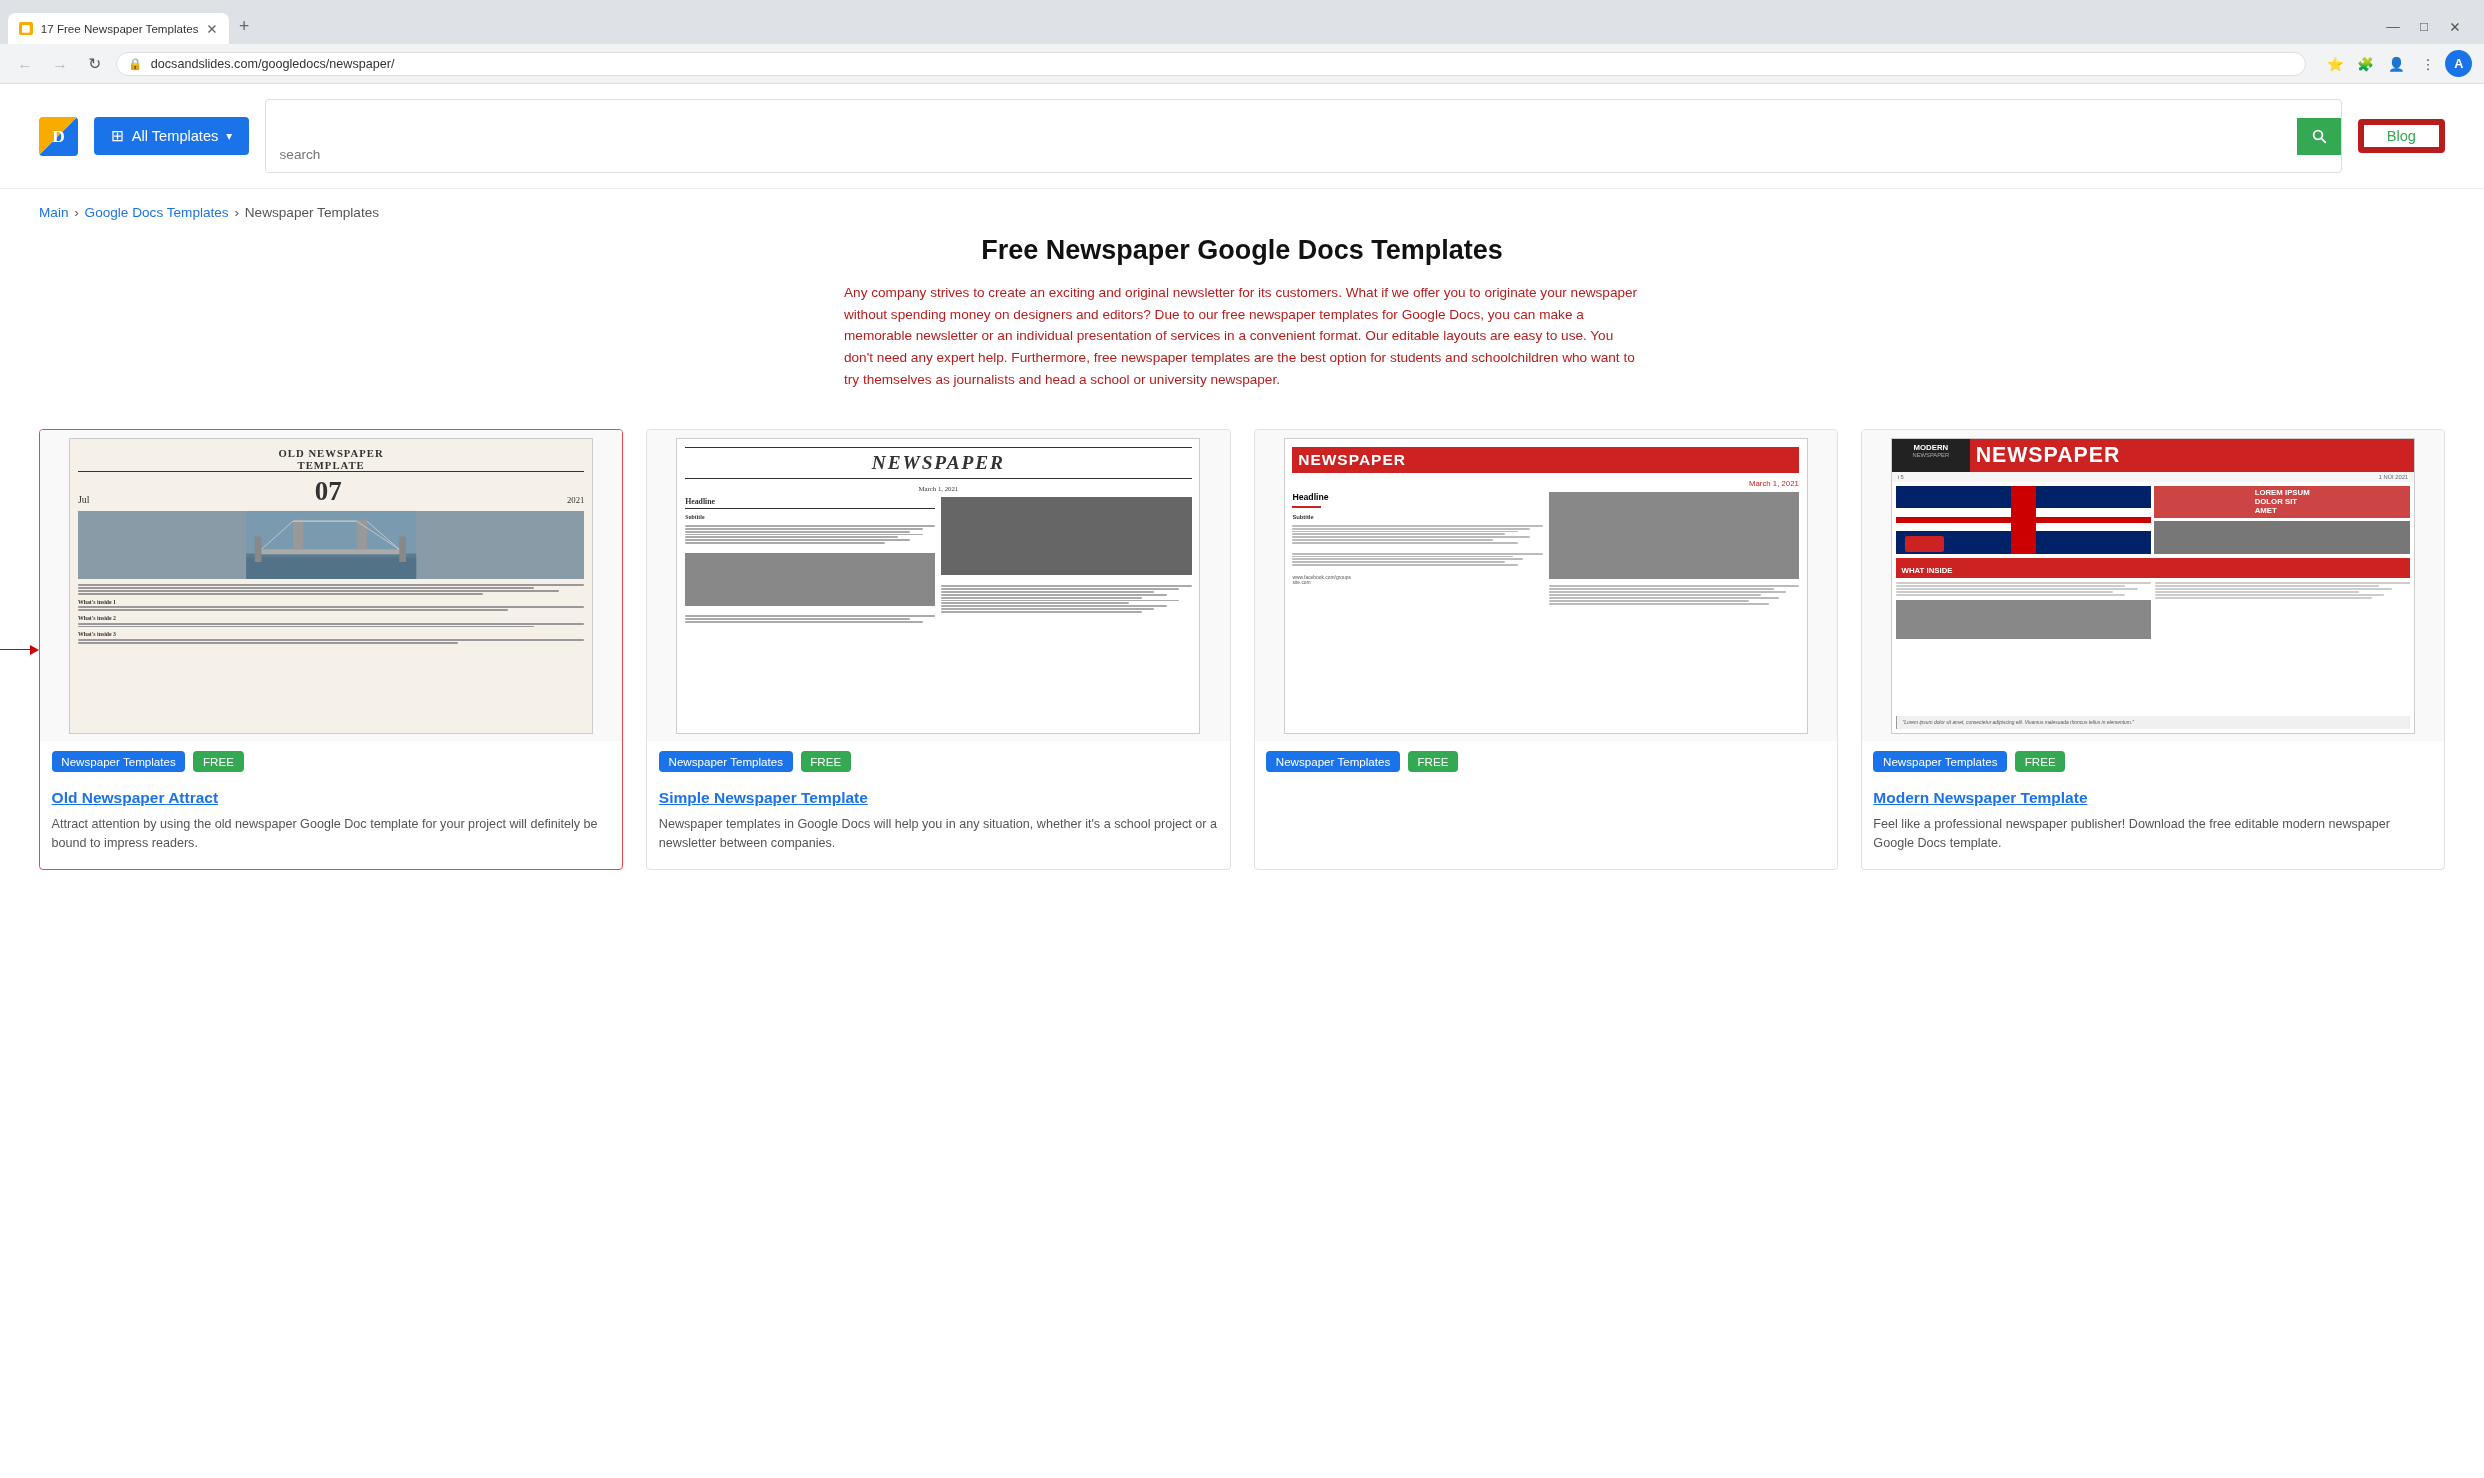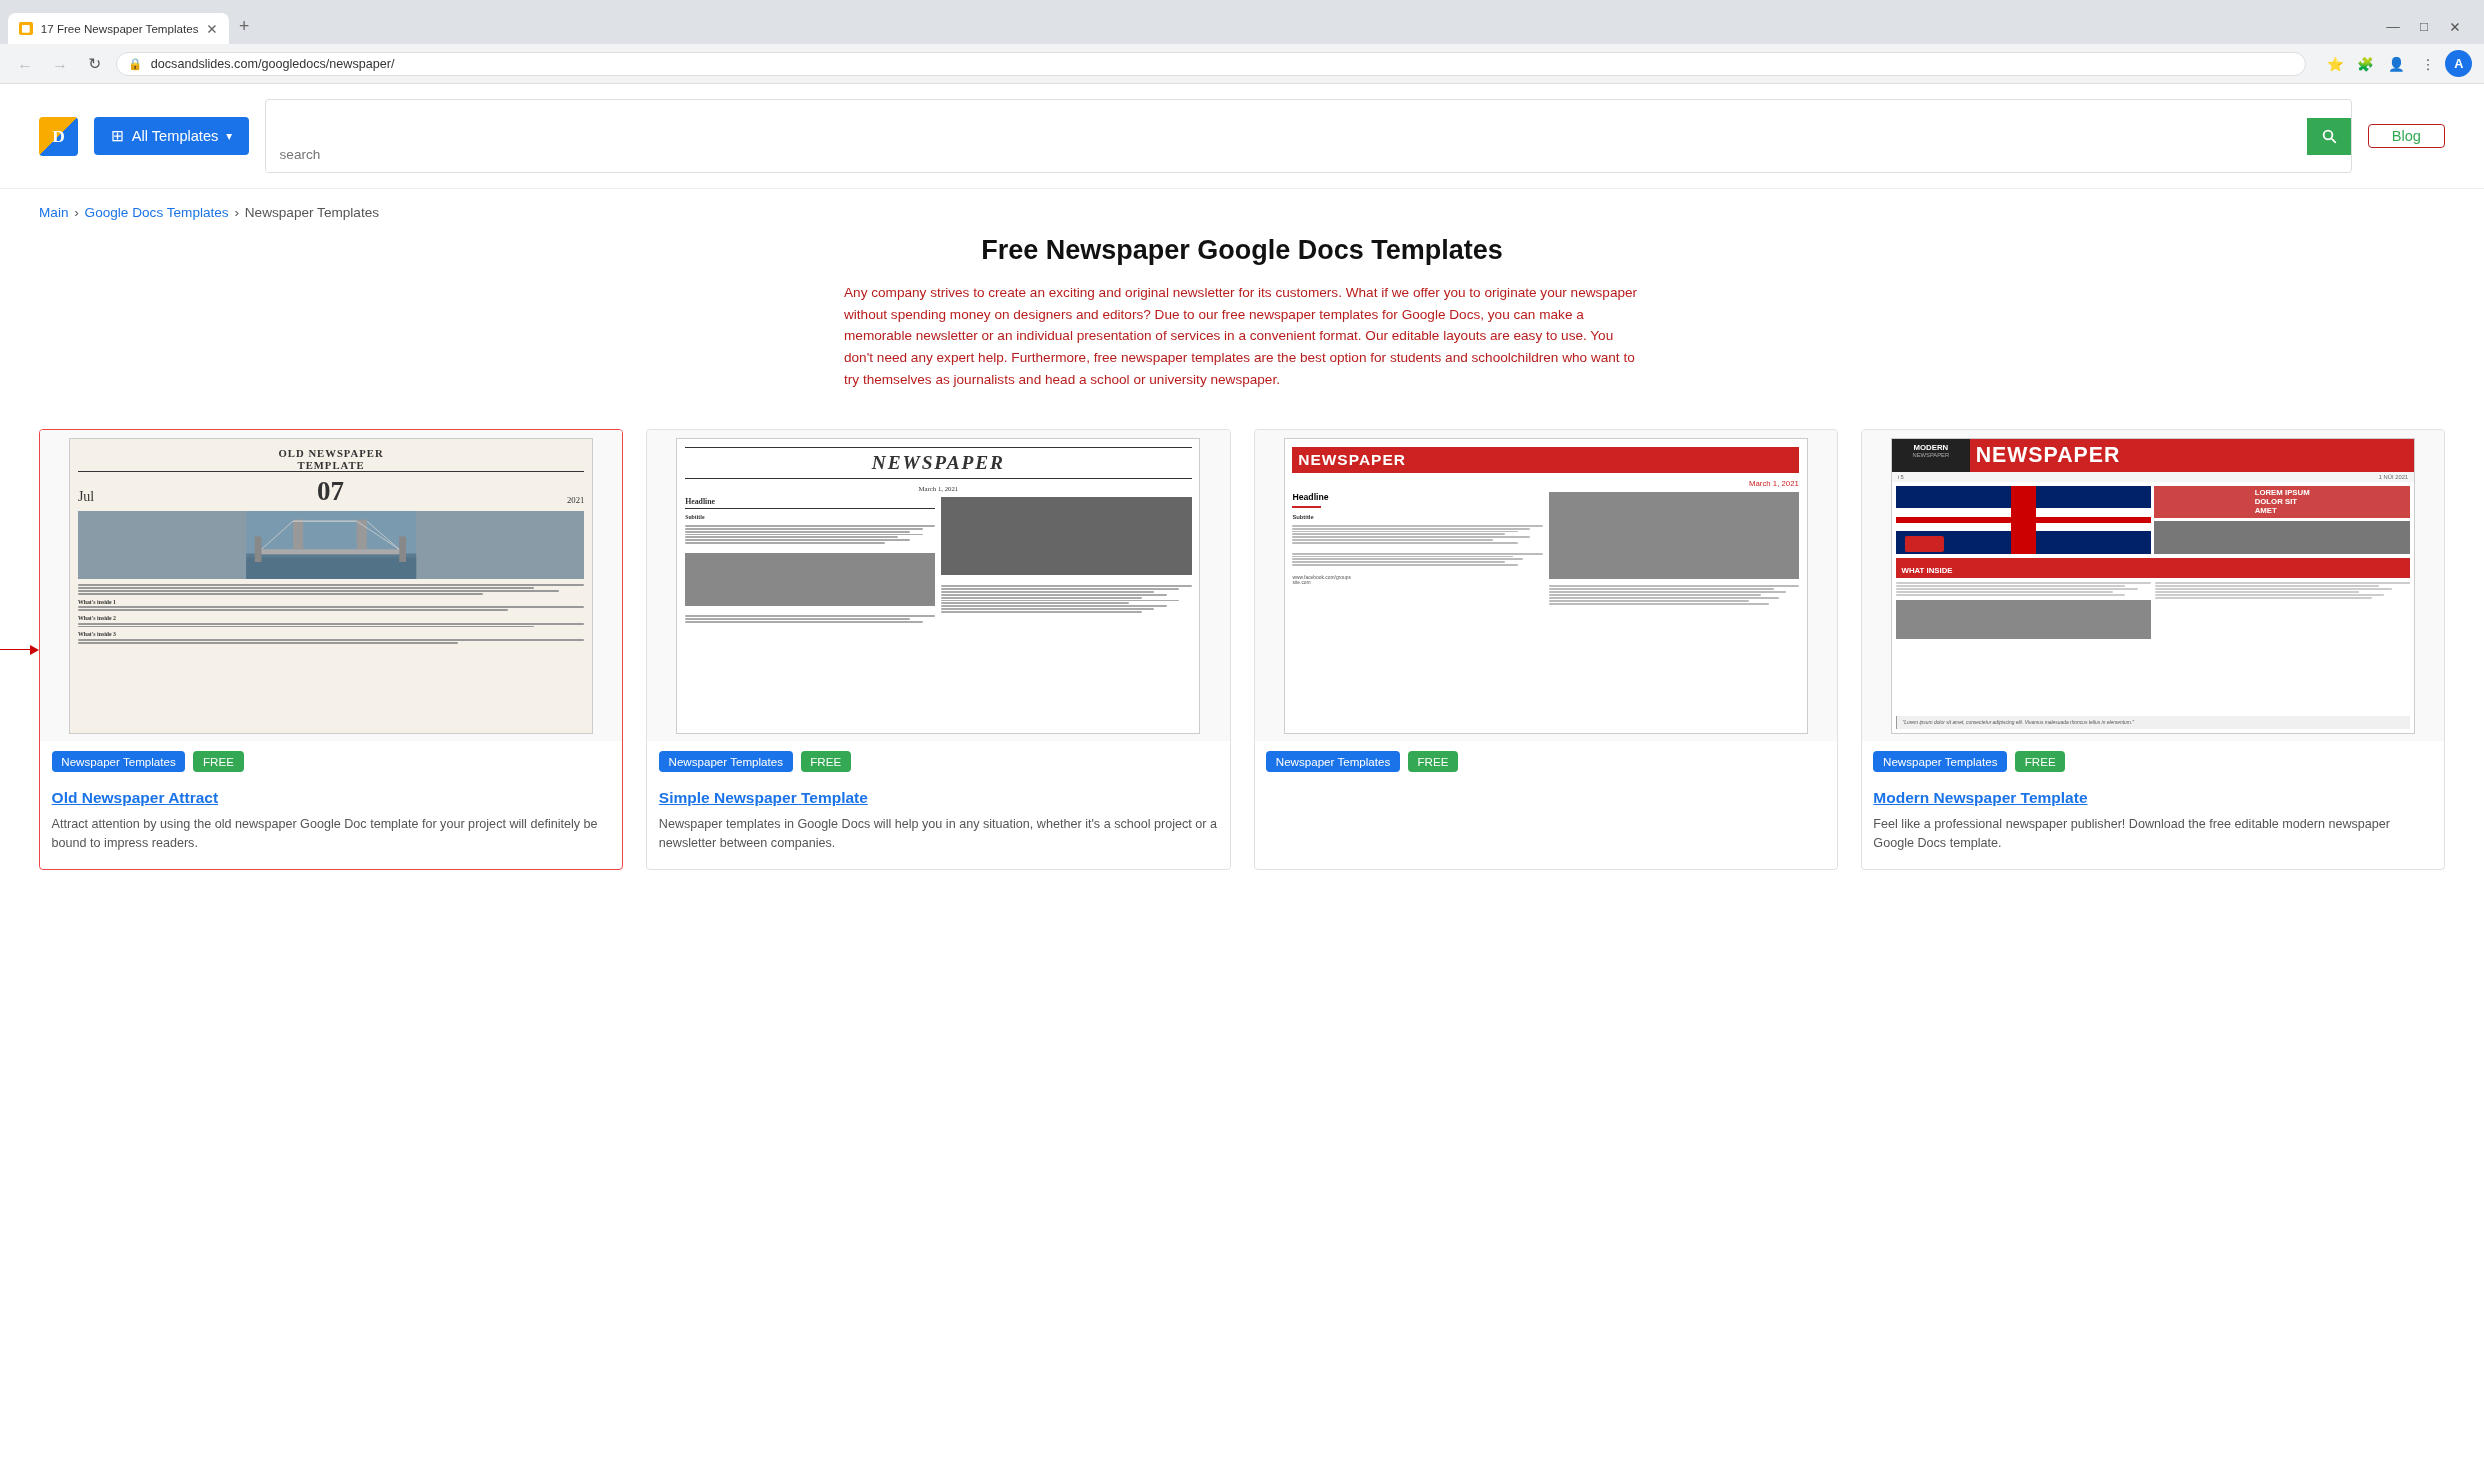--- a/index.html
+++ b/index.html
@@ -29,21 +29,21 @@
     .logo { display: flex; align-items: center; gap: 3.9px; }
     .logo-icon { width: 39px; height: 39px; background: linear-gradient(135deg, #f9ab00 50%, #1a73e8 50%); border-radius: 3.9px; display: flex; align-items: center; justify-content: center; }
     .logo-icon span { color: #fff; font-size: 19.4px; font-weight: bold; }
     .all-templates-btn { display: flex; align-items: center; gap: 7.8px; background: #1a73e8; color: #fff; border: none; border-radius: 3.9px; padding: 9.7px 17.5px; font-size: 14.6px; font-weight: 500; cursor: pointer; }
     .all-templates-btn .icon { font-size: 15.5px; }
     .all-templates-btn .chevron { font-size: 11.6px; }
     .search-bar { flex: 1; display: flex; align-items: center; border: 1px solid #ddd; border-radius: 3.9px; overflow: hidden; }
     .search-input { flex: 1; border: none; outline: none; padding: 9.7px 13.6px; font-size: 13.6px; color: #8b5cf6; margin-top: 37px; }
     .search-btn { background: #34a853; border: none; padding: 9.7px 13.6px; cursor: pointer; display: flex; align-items: center; }
     .search-btn svg { width: 17.5px; height: 17.5px; fill: #fff; }
-    .blog-btn { border: 1px solid #b91c1c; border-radius: 3.9px; padding: 3px 23px; font-size: 14.6px; color: #34a853; background: #fff; cursor: pointer; font-weight: 500; }
+    .blog-btn { border: 6px solid #b91c1c; border-radius: 3.9px; padding: 3px 23px; font-size: 14.6px; color: #34a853; background: #fff; cursor: pointer; font-weight: 500; }
 
     
     .breadcrumb { display: flex; align-items: center; gap: 5.8px; padding: 15.5px 39px 7.8px; font-size: 13.6px; }
     .breadcrumb a { color: #1a73e8; text-decoration: none; }
     .breadcrumb .sep { color: #555; }
     .breadcrumb .current { color: #555; }
 
     
     .page-title-section { padding: 7.8px 39px 19.4px; }
     .page-title-section h1 { text-align: center; font-size: 27px; font-weight: bold; color: #111; margin-bottom: 15.5px; }
@@ -53,21 +53,21 @@
     .template-grid { display: grid; grid-template-columns: repeat(4, 1fr); gap: 23px; padding: 19.4px 39px 39px; }
     .template-card { border: 1px solid #e0e0e0; border-radius: 3.9px; overflow: hidden; background: #fff; cursor: pointer; transition: box-shadow 0.2s; }
     .template-card.selected { border: 1.9px solid #e44; }
     .template-preview { width: 100%; height: 311px; overflow: hidden; position: relative; background: #f9f9f9; display: flex; align-items: center; justify-content: center; }
 
     
     .preview-old-newspaper { width: 90%; height: 95%; background: #f5f0e8; border: 1px solid #ccc; padding: 7.8px; font-family: 'Times New Roman', serif; display: flex; flex-direction: column; }
     .prev-on-header { text-align: center; border-bottom: 1.9px solid #333; margin-bottom: 5.8px; }
     .prev-on-header h2 { font-size: 10.7px; font-weight: bold; text-transform: uppercase; letter-spacing: 1px; }
     .prev-on-date { display: flex; justify-content: space-between; align-items: flex-end; margin-bottom: 5.8px; }
-    .prev-on-date .month { font-size: 14px; }
+    .prev-on-date .month { font-size: 10px; }
     .prev-on-date .day { font-size: 27px; font-weight: bold; line-height: 1; }
     .prev-on-date .year { font-size: 8.7px; }
     .prev-on-img { width: 100%; height: 68px; background: #8a9ba8; margin-bottom: 5.8px; display: flex; align-items: center; justify-content: center; overflow: hidden; position: relative; }
     .bridge-svg { width: 100%; height: 100%; }
     .prev-on-content { flex: 1; font-size: 4.9px; line-height: 1.3; color: #333; overflow: hidden; }
     .prev-on-section { margin-bottom: 3.9px; }
     .prev-on-section strong { font-size: 5.8px; display: block; }
     .prev-on-lines { display: flex; flex-direction: column; gap: 1px; }
     .prev-on-line { height: 1.9px; background: #999; border-radius: 1px; }
 

